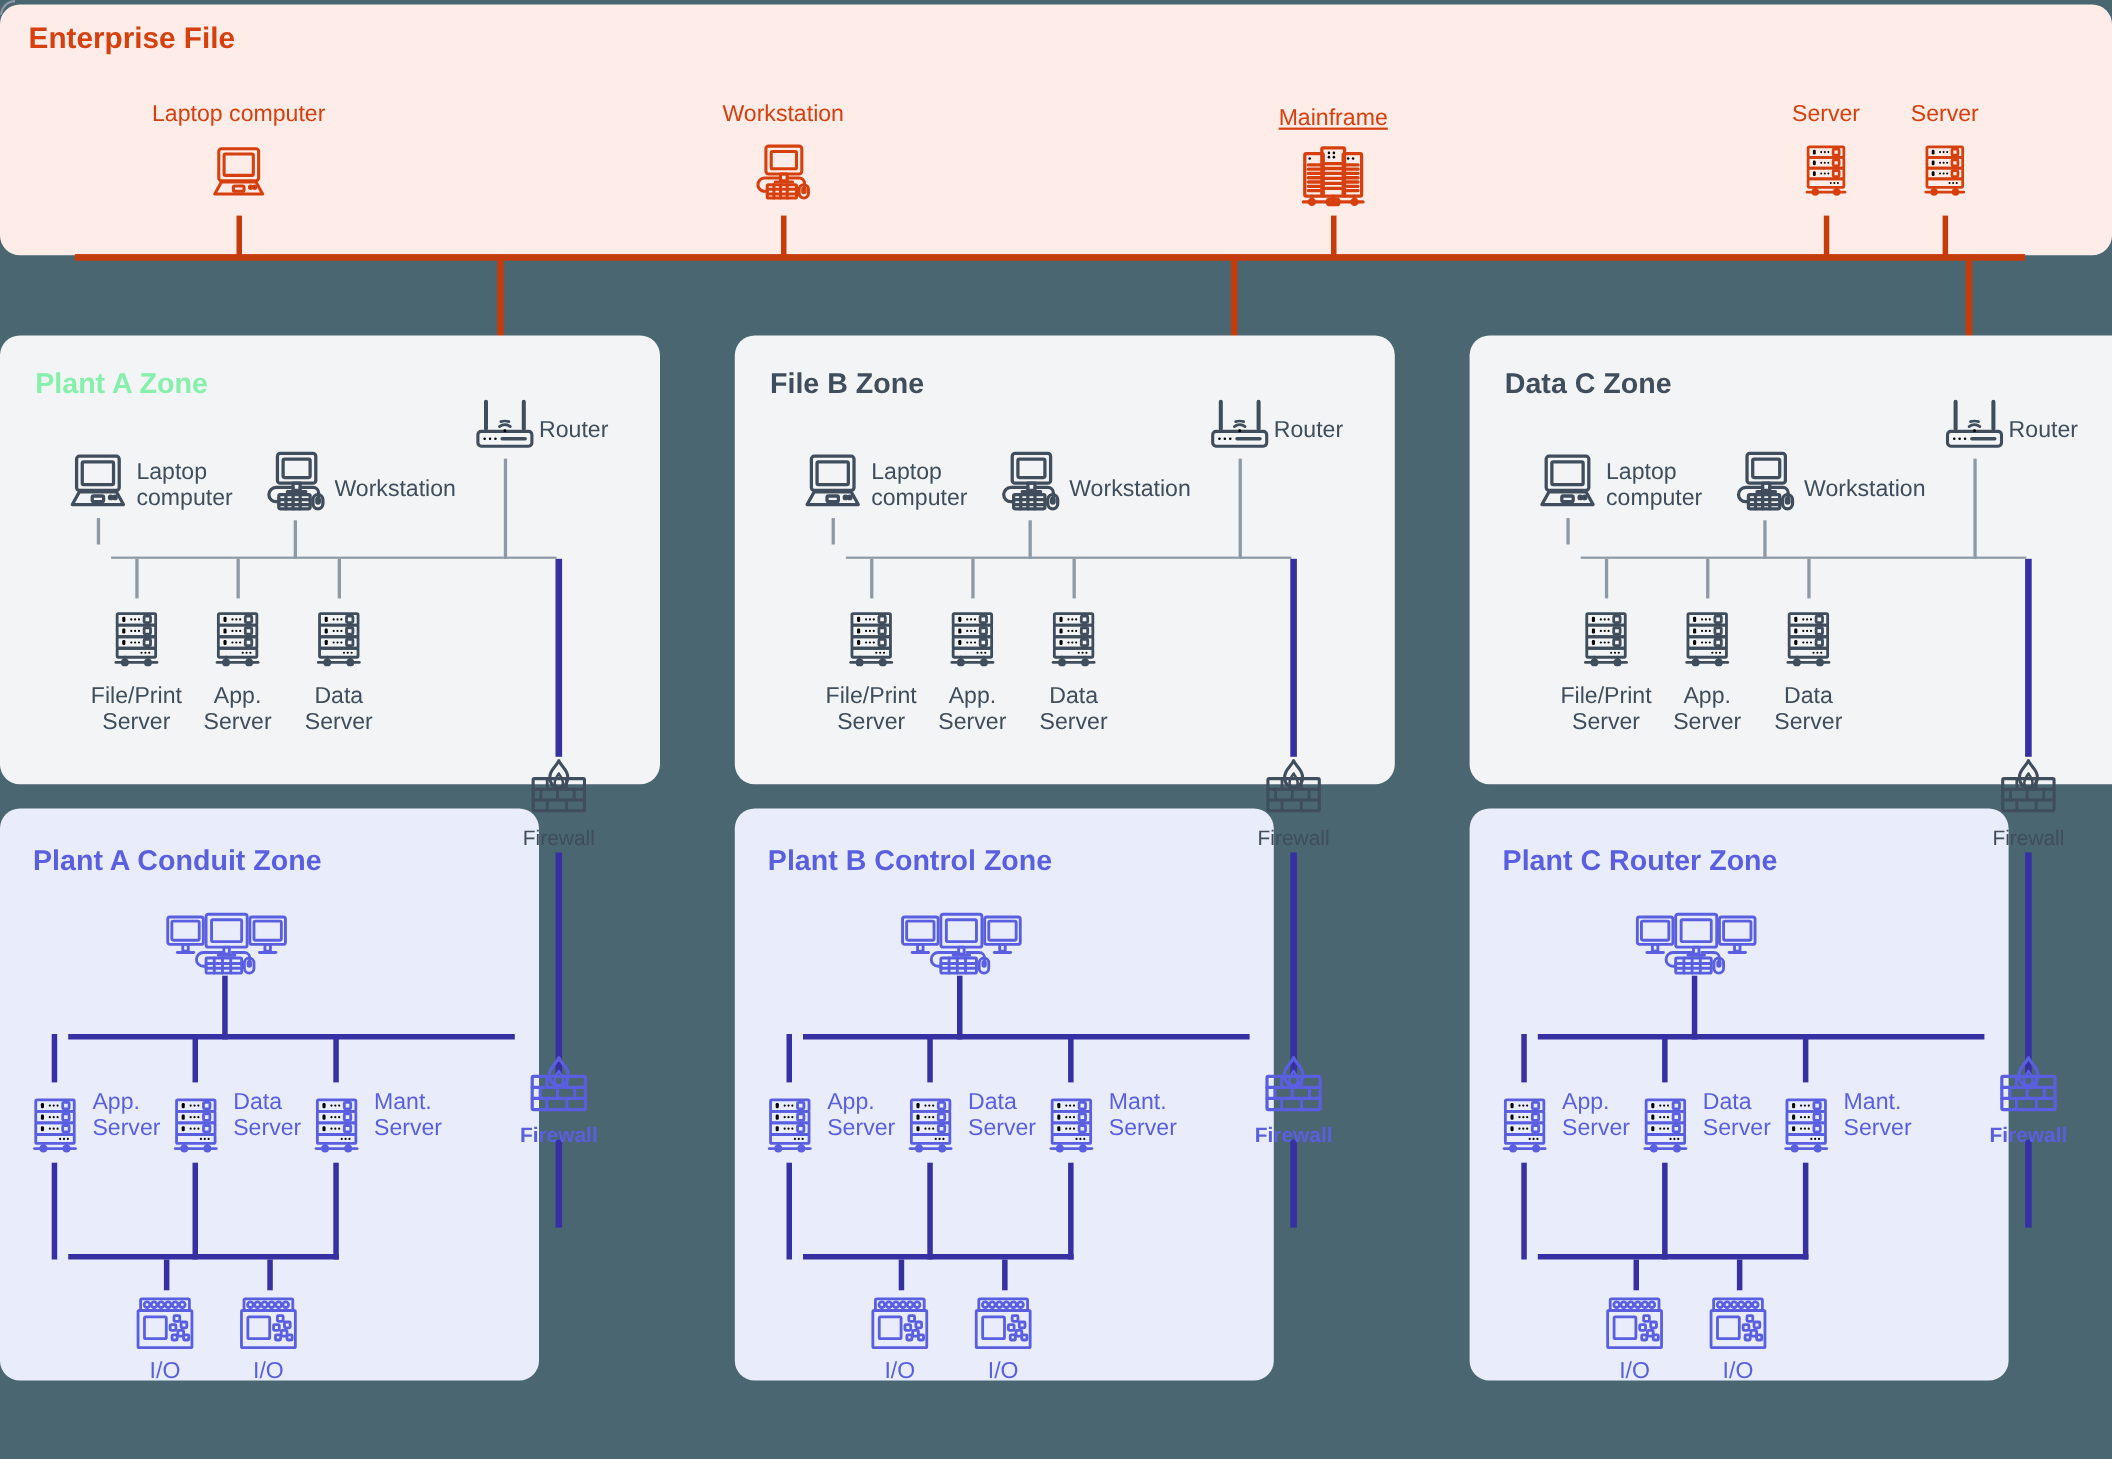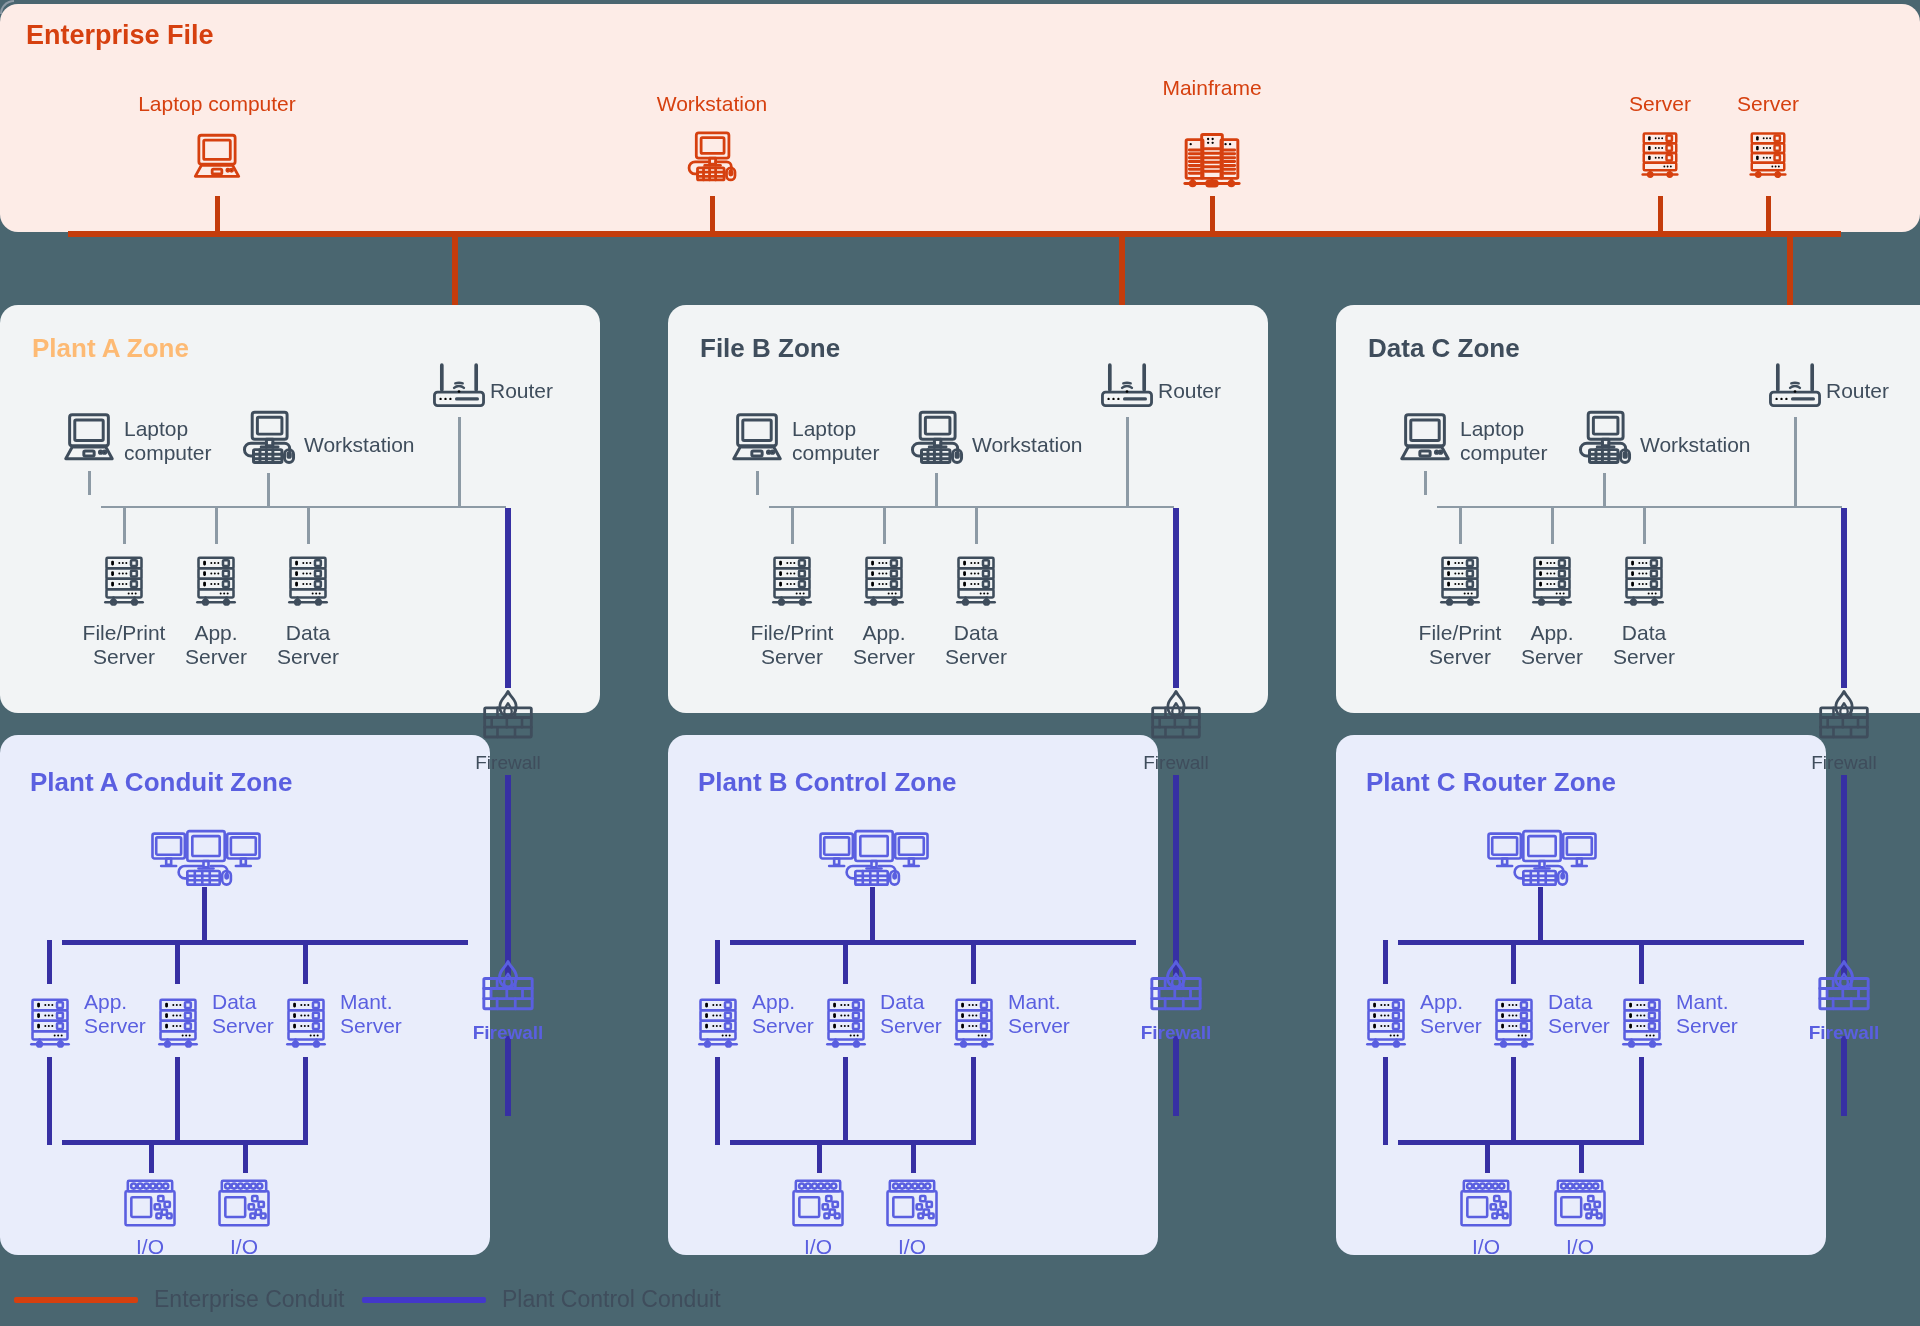--- a/index.html
+++ b/index.html
@@ -75,21 +75,21 @@
         <path d="M18 31 h13"></path>
         <path d="M22 28 H10 a5 5 0 0 0 0 10 h2"></path>
         <path d="M27 28 h9 a4 4 0 0 1 4 4 v2"></path>
         <rect x="12" y="33" width="22" height="10" rx="1"></rect>
         <path d="M12 36.5 h22 M12 40 h22 M17 33 v10 M22 33 v10 M27 33 v10"></path>
         <rect x="36" y="33" width="7" height="10" rx="3.5"></rect>
         <rect x="38.7" y="35.5" width="1.8" height="3.5" rx="0.9"></rect>
       </svg>
     </div>
     <div class="line line-ent" style="left: 710px; top: 196px; width: 5px; height: 38px;"></div>
-    <div class="lbl lbl-ent" style="left: 1082px; top: 76px; width: 260px; color: rgb(214, 64, 15);">Mainframe</div>
+    <div class="lbl lbl-ent" style="left: 1082px; top: 96px; width: 260px; color: rgb(214, 64, 15); text-decoration: underline;">Mainframe</div>
     <div class="icon" style="left: 1181px; top: 128px; width: 62px; height: 62px;">
       <svg width="62" height="62" viewBox="0 0 48 48" fill="none" stroke="#d6400f" stroke-width="2.3" stroke-linecap="round" stroke-linejoin="round">
         <rect x="4" y="9" width="13" height="30" rx="1"></rect>
         <rect x="31" y="9" width="13" height="30" rx="1"></rect>
         <rect x="16" y="5" width="16" height="34" rx="1"></rect>
         <circle cx="7.5" cy="12.5" r="0.9" fill="currentColor" stroke="none"></circle>
         <circle cx="34.5" cy="12.5" r="0.9" fill="currentColor" stroke="none"></circle>
         <circle cx="38" cy="12.5" r="0.9" fill="currentColor" stroke="none"></circle>
         <circle cx="21" cy="8.5" r="0.9" fill="currentColor" stroke="none"></circle>
         <circle cx="24.5" cy="8.5" r="0.9" fill="currentColor" stroke="none"></circle>
@@ -167,21 +167,21 @@
         <path d="M8 43 h32"></path>
         <circle cx="15" cy="43" r="2"></circle>
         <circle cx="33" cy="43" r="2"></circle>
       </svg>
     </div>
     <div class="line line-ent" style="left: 1766px; top: 196px; width: 5px; height: 38px;"></div>
     <div class="line line-ent" style="left: 452px; top: 232px; width: 6px; height: 152px;"></div>
     <div class="line line-ent" style="left: 1119px; top: 232px; width: 6px; height: 152px;"></div>
     <div class="line line-ent" style="left: 1787px; top: 232px; width: 6px; height: 152px;"></div>
     <div class="zone zone-plant" style="left: 0px; top: 305px; width: 600px; height: 408px; background: rgb(242, 244, 245);"></div>
-    <div class="zone-title t-plant" style="left: 32px; top: 333px; color: #fdba74;">Plant A Zone</div>
+    <div class="zone-title t-plant" style="left: 32px; top: 333px; color: #86efac;">Plant A Zone</div>
     <div class="icon" style="left: 428px; top: 359px; width: 62px; height: 54px;">
       <svg width="62" height="54" viewBox="0 0 48 44" fill="none" stroke="#3f4d5c" stroke-width="2.3" stroke-linecap="round" stroke-linejoin="round">
         <path d="M10 5 v20 M38 5 v20" stroke-width="3"></path>
         <rect x="4" y="27" width="40" height="11" rx="2.5"></rect>
         <circle cx="9" cy="32.5" r="0.95" fill="currentColor" stroke="none"></circle>
         <circle cx="13" cy="32.5" r="0.95" fill="currentColor" stroke="none"></circle>
         <circle cx="17" cy="32.5" r="0.95" fill="currentColor" stroke="none"></circle>
         <path d="M22 32.5 h17" stroke-width="2.6"></path>
         <path d="M20 23.5 a6 6 0 0 1 8 0" stroke-width="2"></path>
         <path d="M22 20 a11 11 0 0 1 4 0" stroke-width="0"></path>
@@ -1204,23 +1204,13 @@
         <path d="M15 17 v8.3 M30 17 v8.3 M10 25.3 v8.3 M23 25.3 v8.3 M36 25.3 v8.3 M15 33.6 v8.4 M30 33.6 v8.4"></path>
       </svg>
     </div>
     <div class="lbl lbl-fw-b" style="left: 1784px; top: 1022px; width: 120px; color: rgb(90, 95, 224);">Firewall</div>
     <div class="line line-gray" style="left: 458px; top: 505.5px; width: 48px; height: 2.5px;"></div>
     <div class="line line-gray" style="left: 505px; top: 508px; width: 2.5px; height: 0px;"></div>
     <div class="line line-gray" style="left: 1126px; top: 505.5px; width: 48px; height: 2.5px;"></div>
     <div class="line line-gray" style="left: 1173px; top: 508px; width: 2.5px; height: 0px;"></div>
     <div class="line line-gray" style="left: 1794px; top: 505.5px; width: 48px; height: 2.5px;"></div>
     <div class="line line-gray" style="left: 1841px; top: 508px; width: 2.5px; height: 0px;"></div>
-    <div id="legend" style="left: 0px; bottom: 0px; width: 1920px; height: 62px;">
-      <div class="lg-item" style="left: 14px; top: 22px;">
-        <span class="lg-swatch" style="background: rgb(214, 64, 15);"></span>
-        <span class="lg-text">Enterprise Conduit</span>
-      </div>
-      <div class="lg-item" style="left: 362px; top: 22px;">
-        <span class="lg-swatch" style="background: rgb(67, 56, 202);"></span>
-        <span class="lg-text">Plant Control Conduit</span>
-      </div>
-    </div>
   </div>
 
 </body></html>

